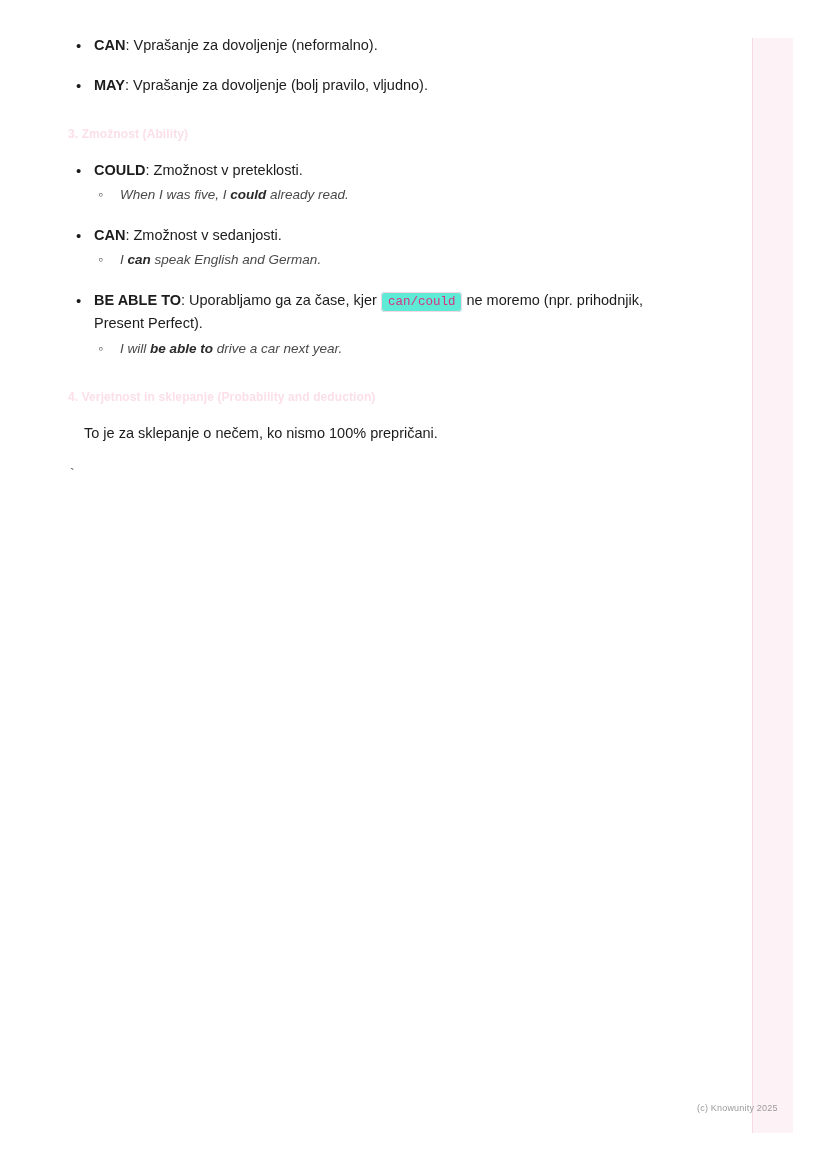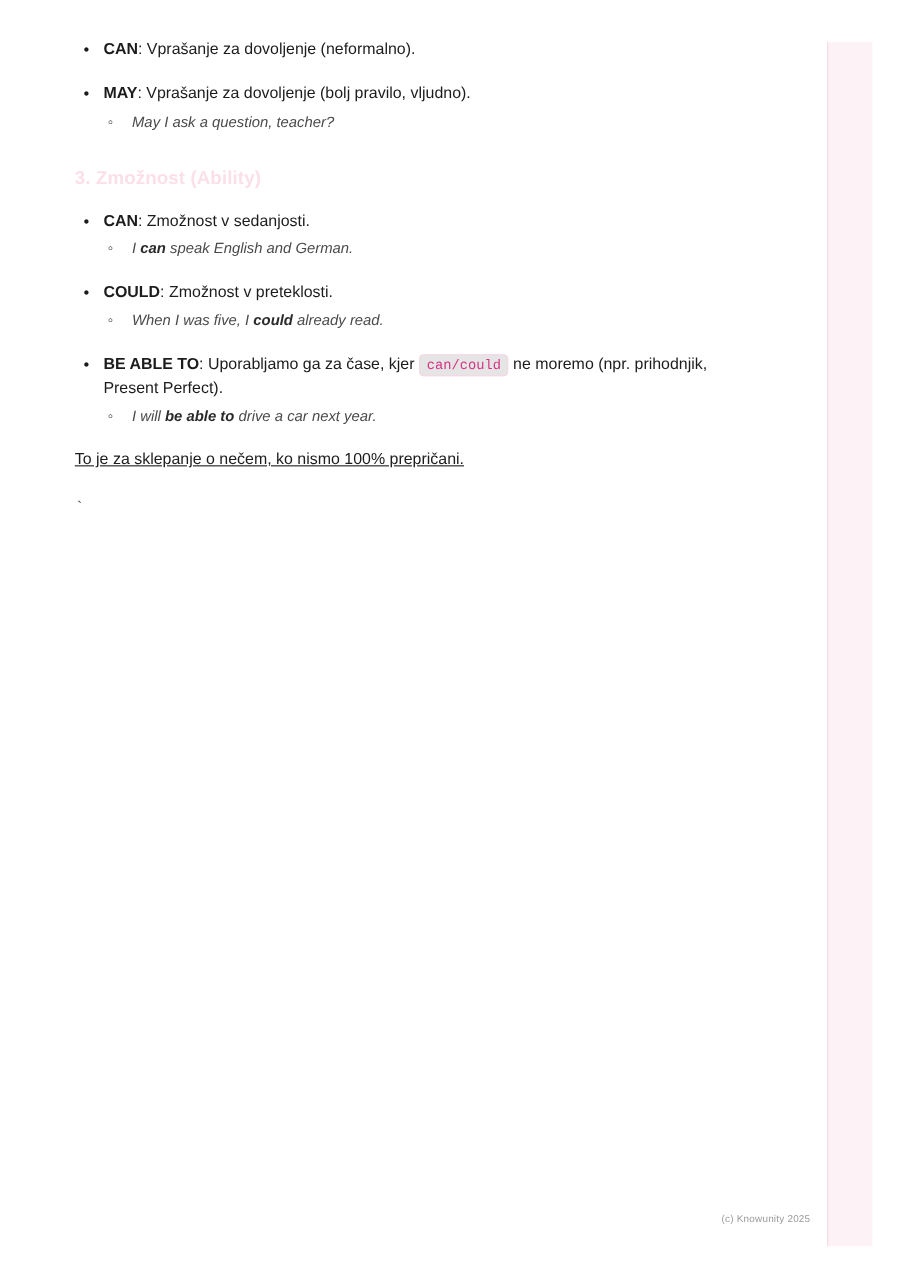--- a/index.html
+++ b/index.html
@@ -81,52 +81,51 @@
     left: 4px;
     top: -1px;
     font-size: 14px;
     font-style: normal;
     color: #4a4a4a;
   }
   .sub b {
     color: #2a2a2a;
   }
   h2.section {
-    font-size: 17px;
+    font-size: 12px;
     font-weight: bold;
     color: #fbdfe9;
     margin: 30px 0 18px 0;
     letter-spacing: 0.1px;
   }
   p.para {
     font-size: 14.5px;
     color: #1c1c1c;
-    margin: 0 0 22px 0;
+    margin: 0 0 22px 16px;
     line-height: 1.55;
-    text-decoration: underline;
   }
   code.inline {
     font-family: "Liberation Mono", monospace;
     font-size: 12.5px;
-    background: #e5e5e5;
+    background: #5eead4;
     border: 1px solid #f7d7e6;
     border-radius: 4px;
     padding: 2px 6px;
     color: #d63384;
     white-space: nowrap;
   }
   .backtick {
     font-size: 14px;
     color: #555;
     margin: 0;
     padding-left: 2px;
   }
   .footer {
     position: absolute;
-    left: 656px;
+    left: 697px;
     top: 1103px;
     font-size: 9px;
     color: #9b9b9b;
     letter-spacing: 0.2px;
   }
 </style>
 </head>
 <body>
 
 <div class="page">
@@ -136,56 +135,54 @@
   <div class="content">
 
     <ul class="lvl1">
 
       <li class="item">
         <span class="term">CAN</span><span>: Vprašanje za dovoljenje (neformalno).</span>
       </li>
 
       <li class="item">
         <span class="term">MAY</span><span>: Vprašanje za dovoljenje (bolj pravilo, vljudno).</span>
-        <ul class="lvl2">
-          <li class="sub"><span>May I ask a question, teacher?</span></li>
-        </ul>
       </li>
 
 
 
     </ul>
 
     <h2 class="section">3. Zmožnost (Ability)</h2>
 
     <ul class="lvl1">
 
       <li class="item">
-        <span class="term">CAN</span><span>: Zmožnost v sedanjosti.</span>
+        <span class="term">COULD</span><span>: Zmožnost v preteklosti.</span>
         <ul class="lvl2">
-          <li class="sub"><span>I </span><b>can</b><span> speak English and German.</span></li>
+          <li class="sub"><span>When I was five, I </span><b>could</b><span> already read.</span></li>
         </ul>
       </li>
 
       <li class="item">
-        <span class="term">COULD</span><span>: Zmožnost v preteklosti.</span>
+        <span class="term">CAN</span><span>: Zmožnost v sedanjosti.</span>
         <ul class="lvl2">
-          <li class="sub"><span>When I was five, I </span><b>could</b><span> already read.</span></li>
+          <li class="sub"><span>I </span><b>can</b><span> speak English and German.</span></li>
         </ul>
       </li>
 
       <li class="item">
         <span class="term">BE ABLE TO</span><span>: Uporabljamo ga za čase, kjer </span><code class="inline">can/could</code><span> ne moremo (npr. prihodnjik, Present Perfect).</span>
         <ul class="lvl2">
           <li class="sub"><span>I will </span><b>be able to</b><span> drive a car next year.</span></li>
         </ul>
       </li>
 
     </ul>
 
+    <h2 class="section">4. Verjetnost in sklepanje (Probability and deduction)</h2>
 
     <p class="para">To je za sklepanje o nečem, ko nismo 100% prepričani.</p>
 
     <p class="backtick">`</p>
 
   </div>
 
   <div class="footer">(c) Knowunity 2025</div>
 
 </div>

